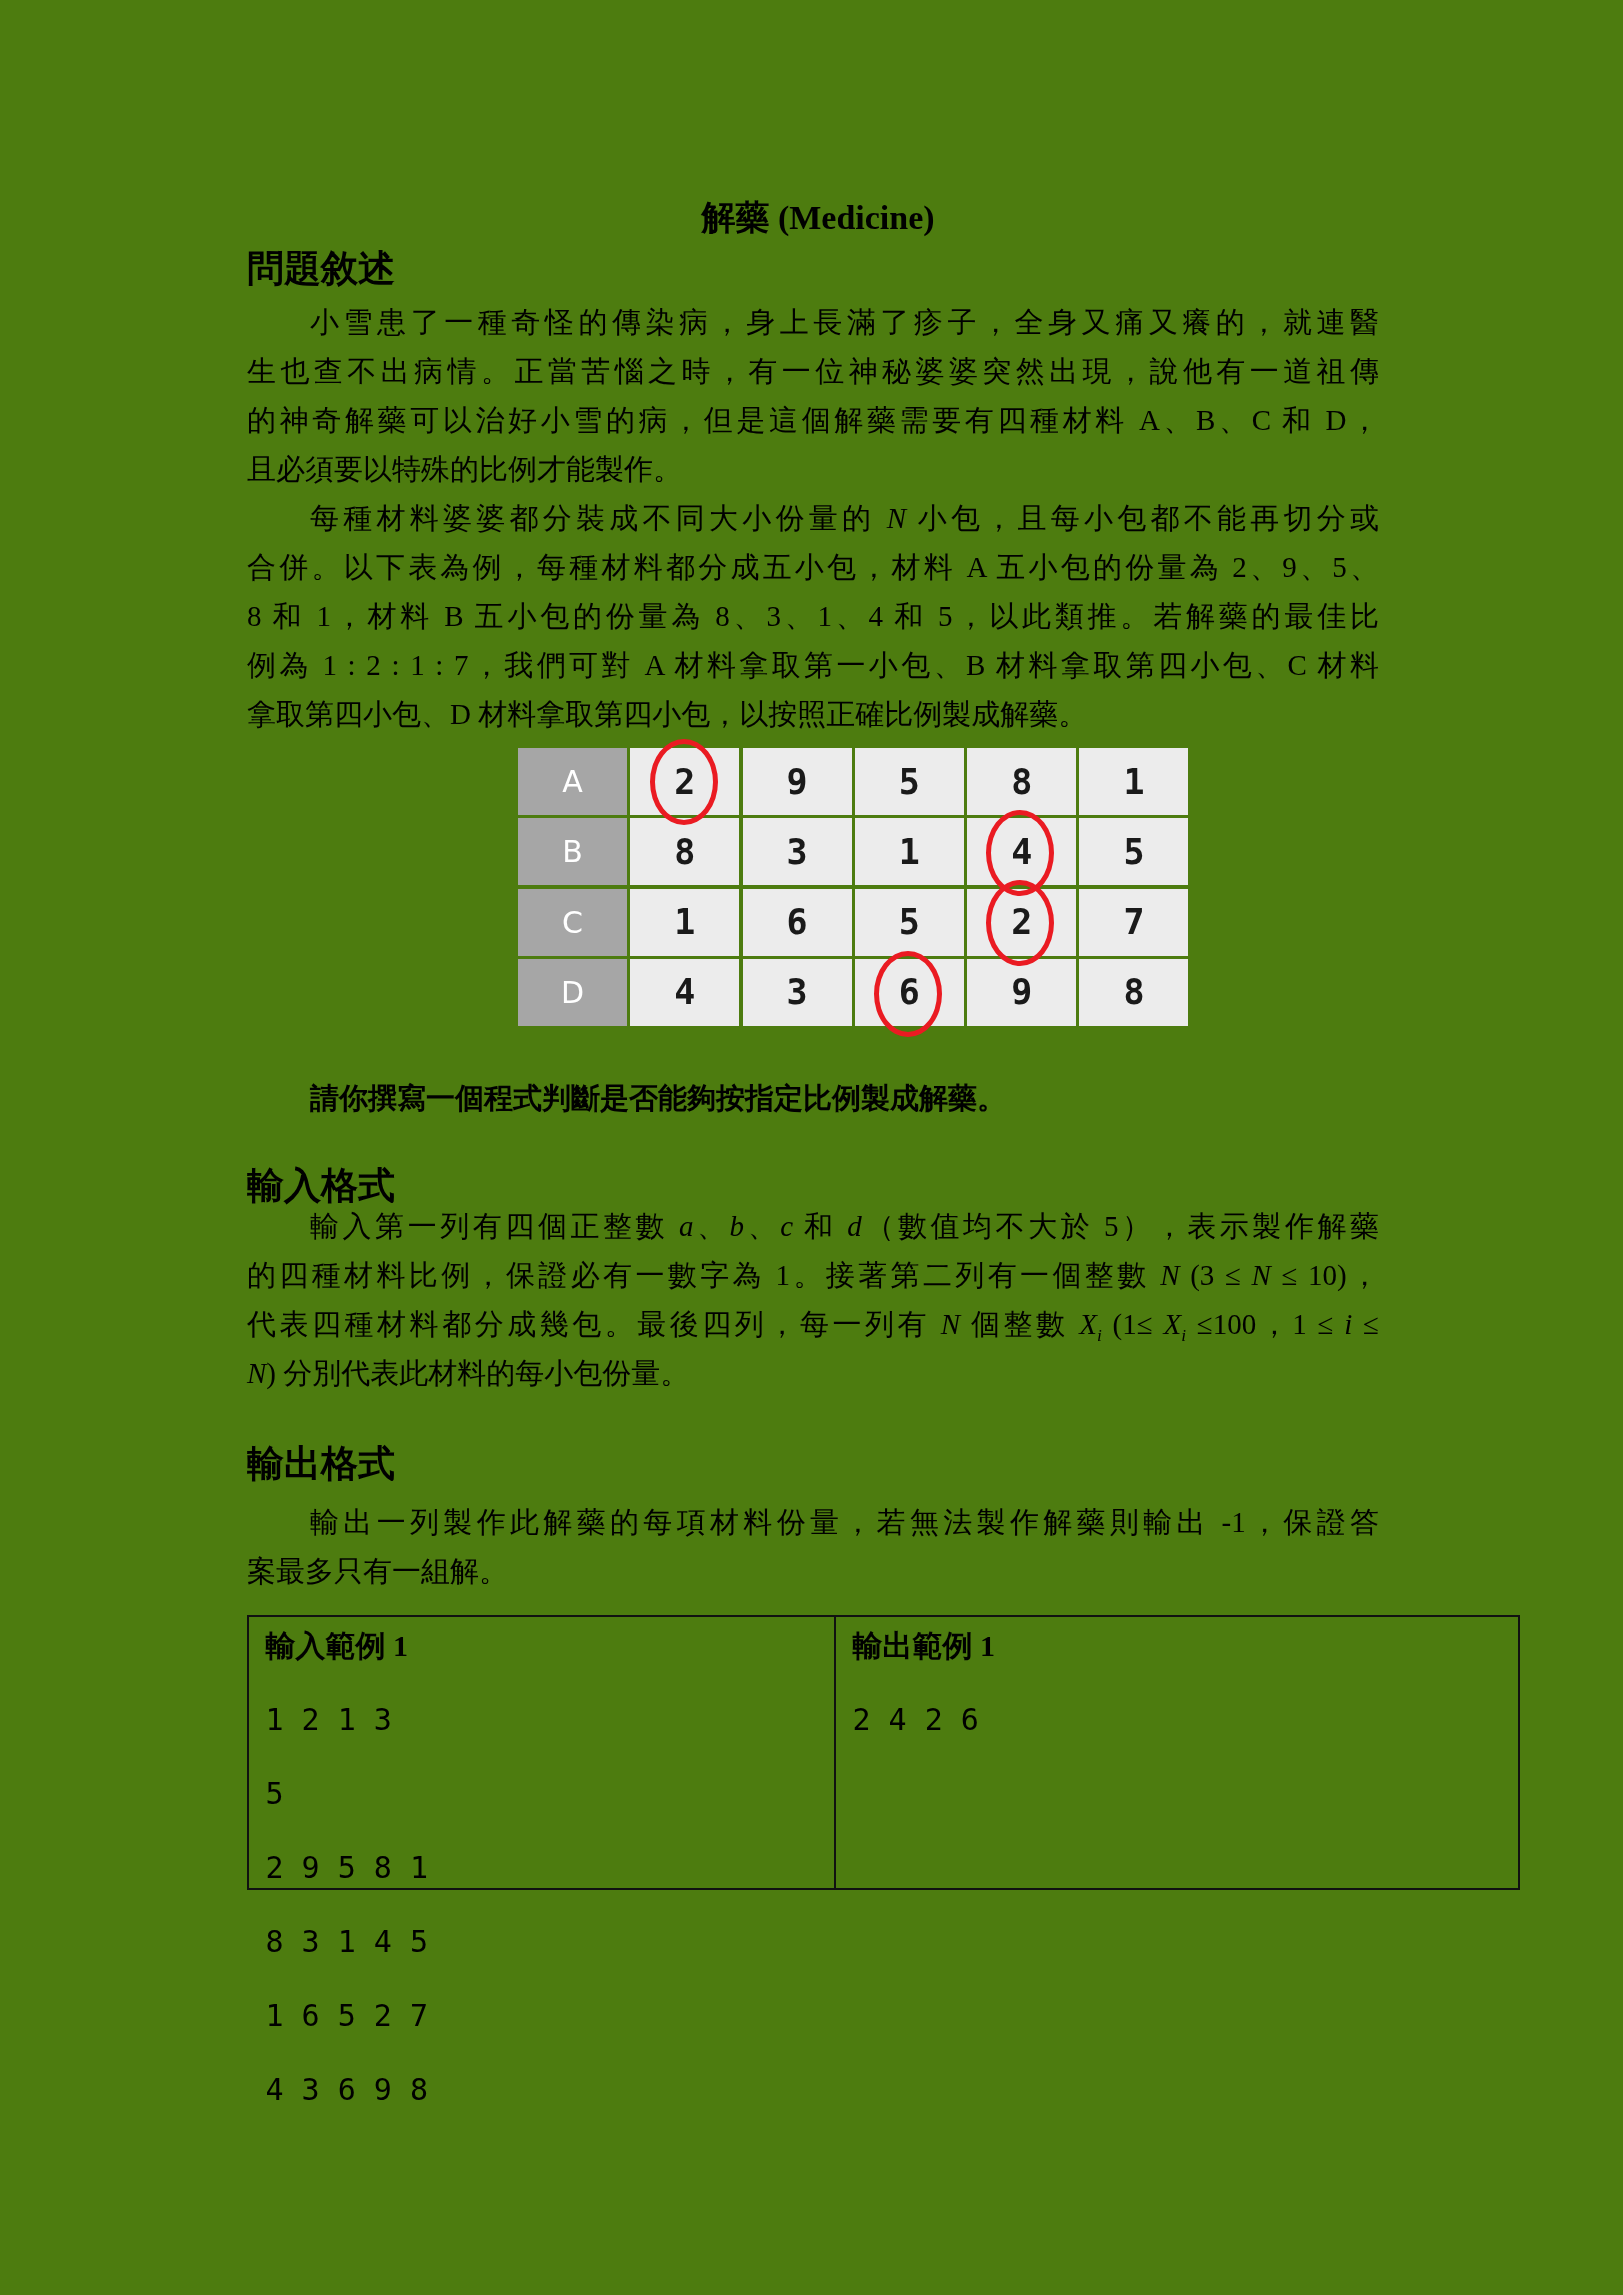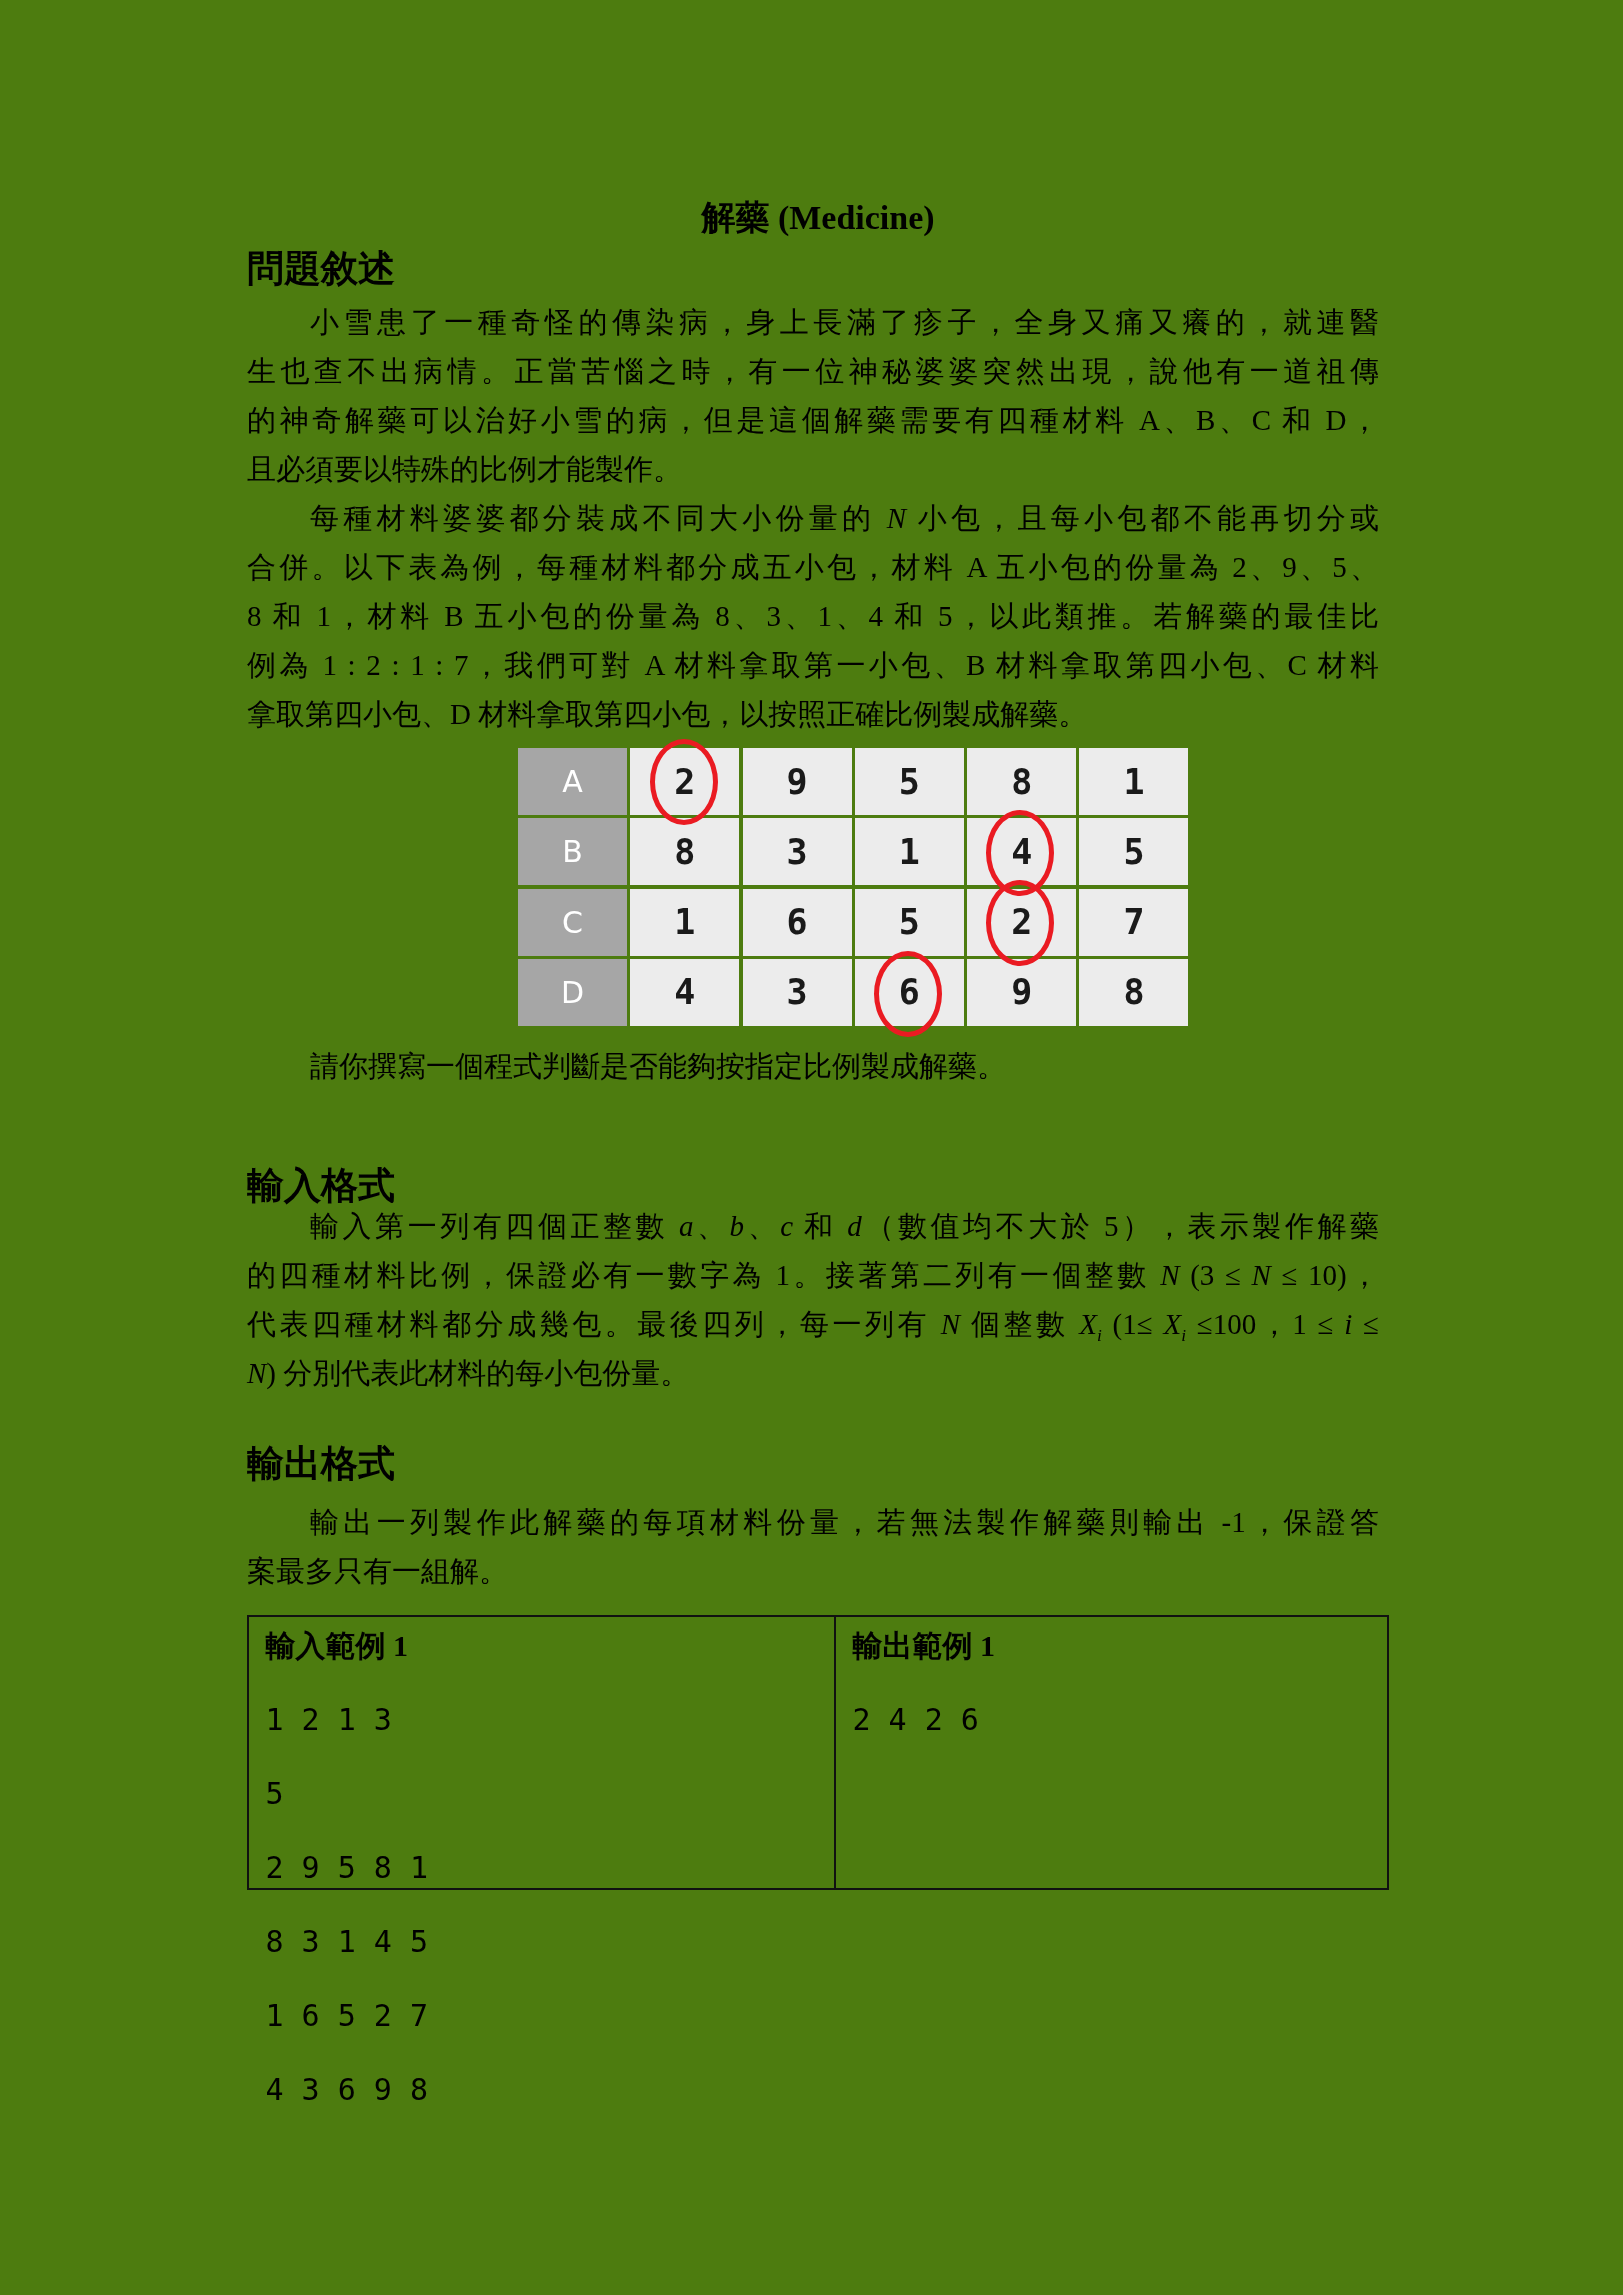--- a/index.html
+++ b/index.html
@@ -14,41 +14,41 @@
   .h-input{top:1166px;}
   .h-output{top:1444px;}
 
   .para{position:absolute;left:247px;width:1132px;font-size:29px;}
   .para .ln{height:49px;line-height:49px;white-space:nowrap;}
   .para .ln.fill{text-align:justify;text-align-last:justify;white-space:normal;height:49px;overflow:hidden;}
   .para .ln.indent{padding-left:63px;}
   .para .ln.indent.fill{padding-left:0;text-indent:63px;}
   .p1{top:298px;}
   .p2{top:494px;}
-  .p-close{top:1042px;}
+  .p-close{top:1074px;font-weight:bold;}
   .p-in{top:1202px;}
   .p-out{top:1498px;}
   .para i{font-family:"Liberation Serif","DejaVu Serif",serif;}
   .para sub{font-size:0.6em;}
 
   
   .fig-wrap{position:absolute;left:0;top:0;width:1623px;height:2295px;pointer-events:none;}
   .fig-table{position:absolute;left:518px;top:748px;display:grid;
              grid-template-columns:repeat(6,109px);grid-auto-rows:67px;gap:3.3px;}
   .fig-cell{display:flex;align-items:center;justify-content:center;}
   .fig-head{background:#a6a6a6;color:#ffffff;
             font-family:"DejaVu Sans","Liberation Sans",sans-serif;font-size:30px;}
   .fig-num{background:#ececec;color:#1a1a1a;
            font-family:"DejaVu Sans Mono","Liberation Mono",monospace;
            font-size:35px;font-weight:bold;}
   .fig-circle{position:absolute;width:68px;height:86px;border:5.9px solid #ea1b22;
               border-radius:50%;box-sizing:border-box;}
 
   
-  .ex-table{position:absolute;left:247px;top:1615px;width:1142px;height:275px;
+  .ex-table{position:absolute;left:247px;top:1615px;width:1273px;height:275px;
             box-sizing:border-box;border:2.6px solid #111;display:flex;}
   .ex-cell{box-sizing:border-box;padding:9.2px 0 0 16.4px;}
   .ex-cell.left{width:585px;}
   .ex-cell.right{flex:1;border-left:2px solid #111;}
   .ex-heading{font-size:30px;font-weight:bold;height:39px;line-height:39px;}
   .ex-line{font-family:"DejaVu Sans Mono","Liberation Mono",monospace;
            font-size:30px;height:38px;line-height:38px;white-space:pre;margin-top:36px;}
 </style>
 </head>
 <body>

